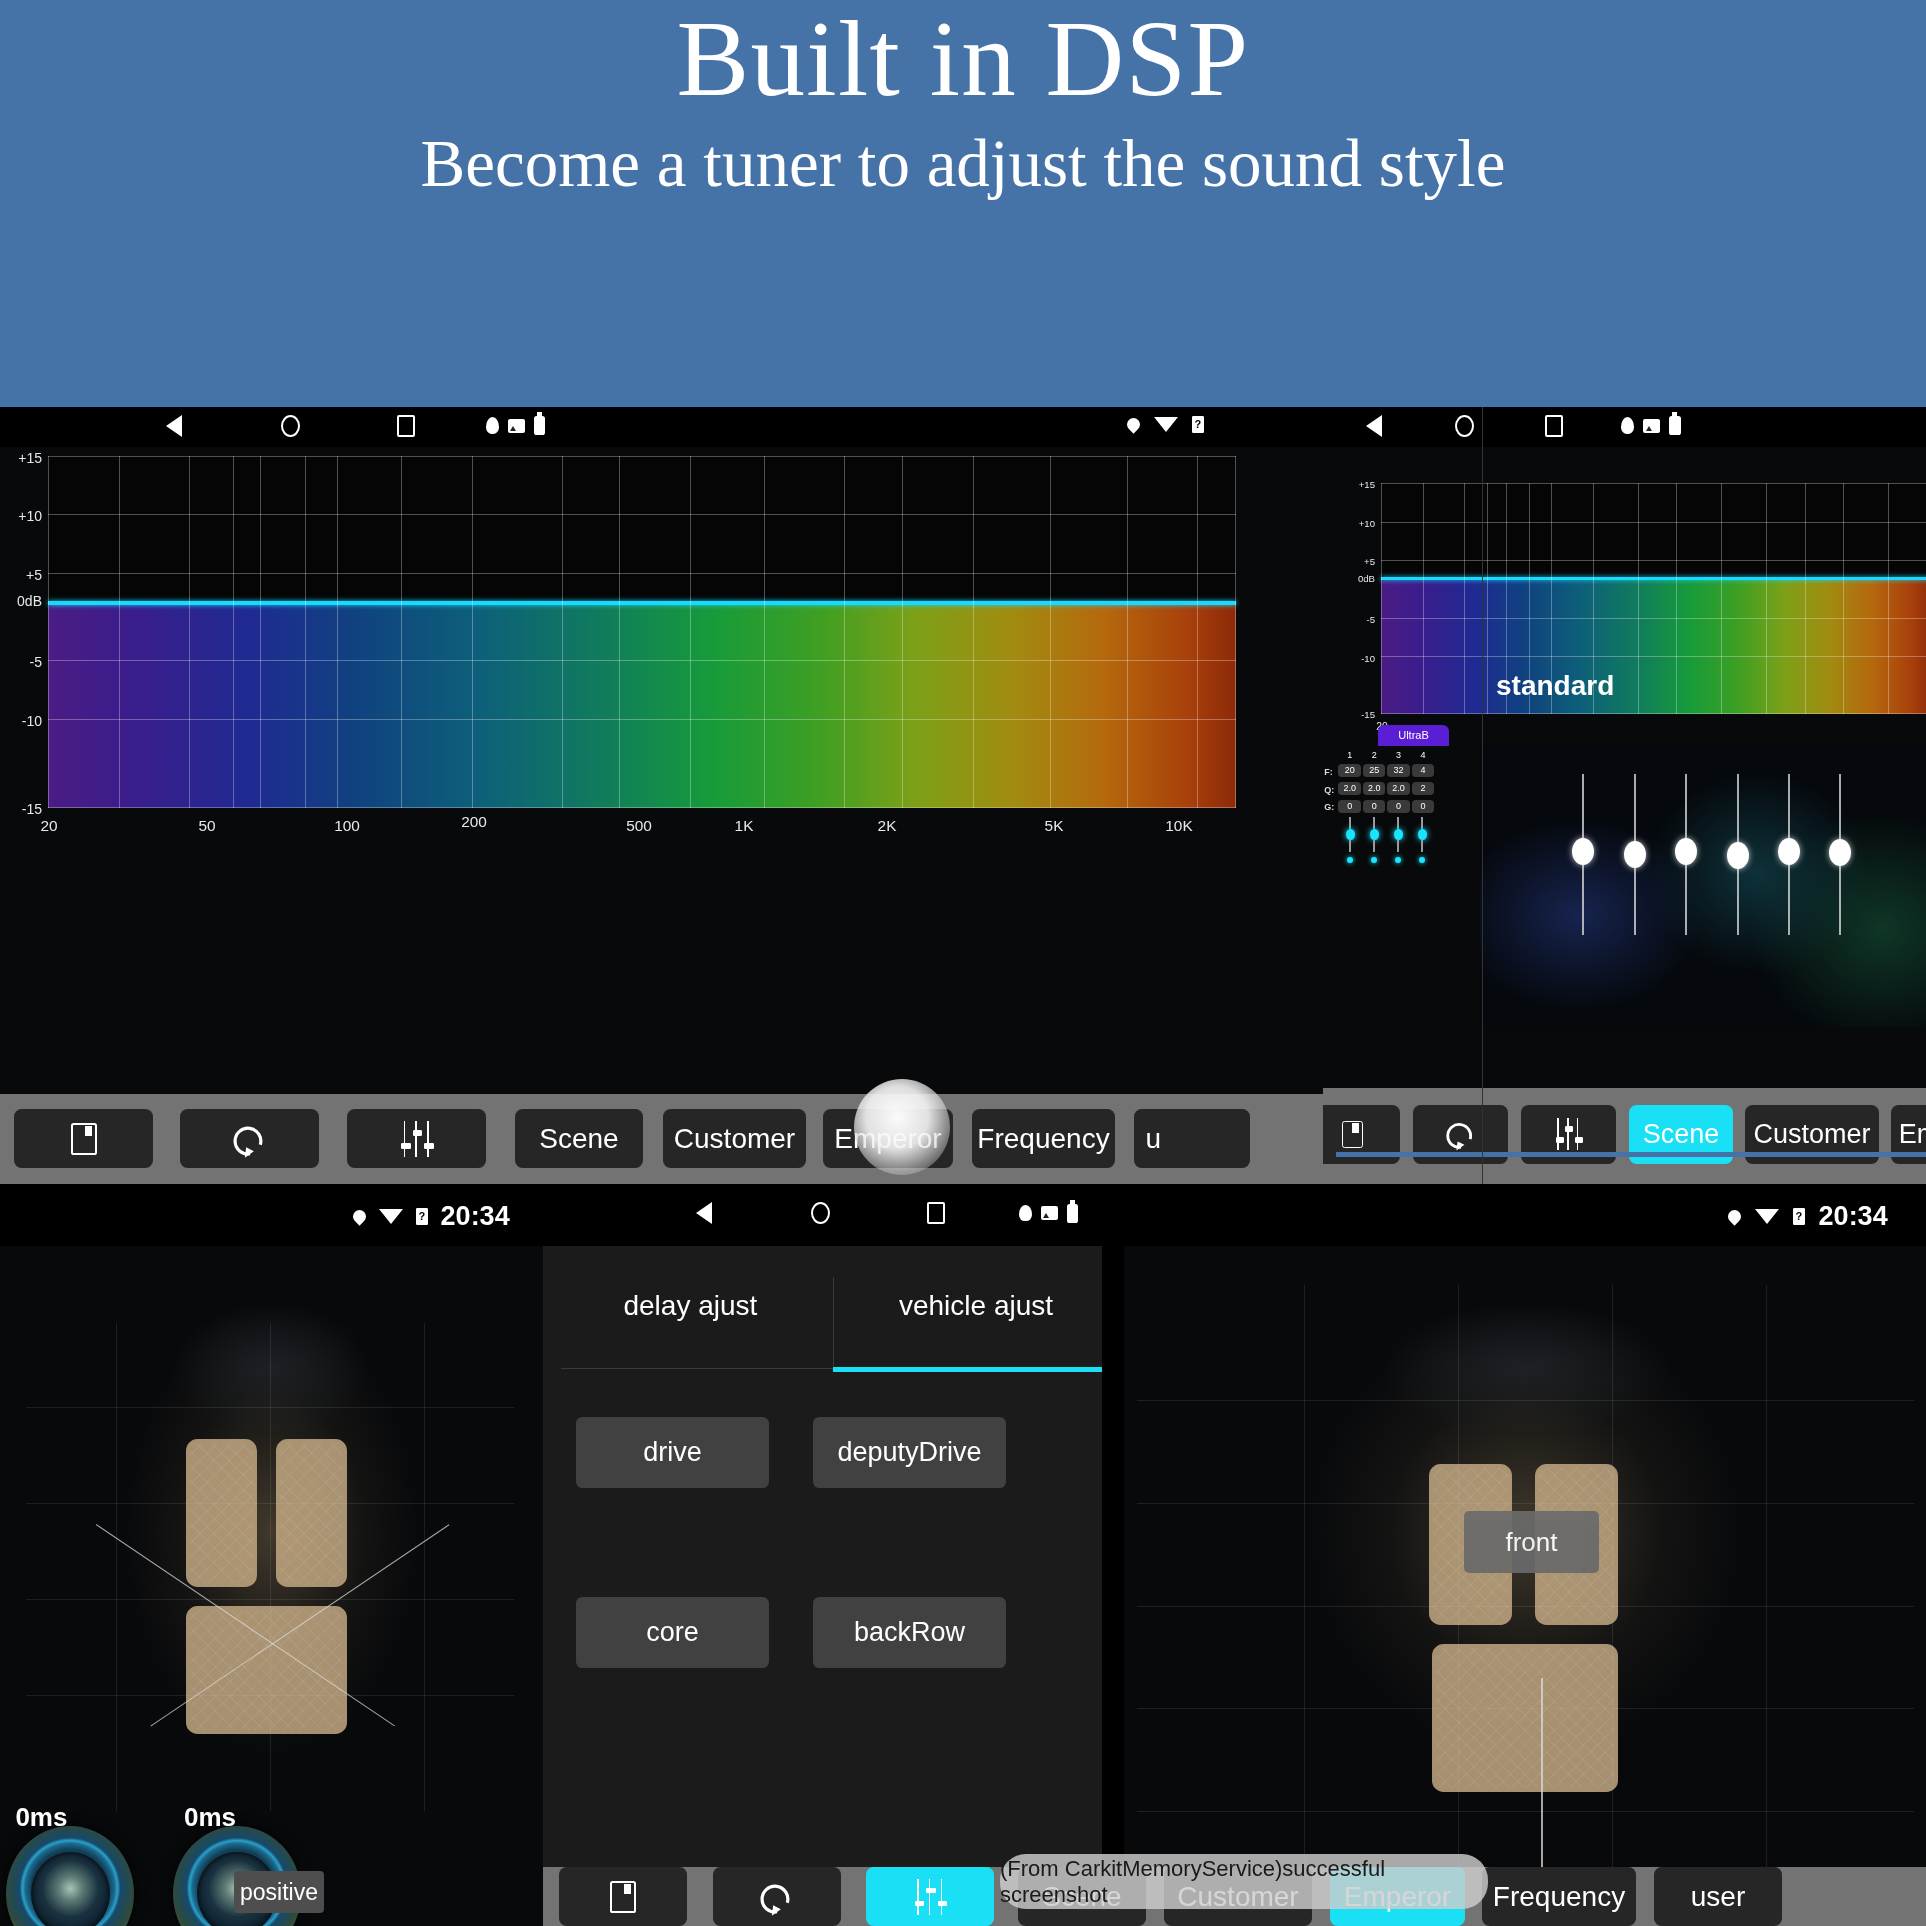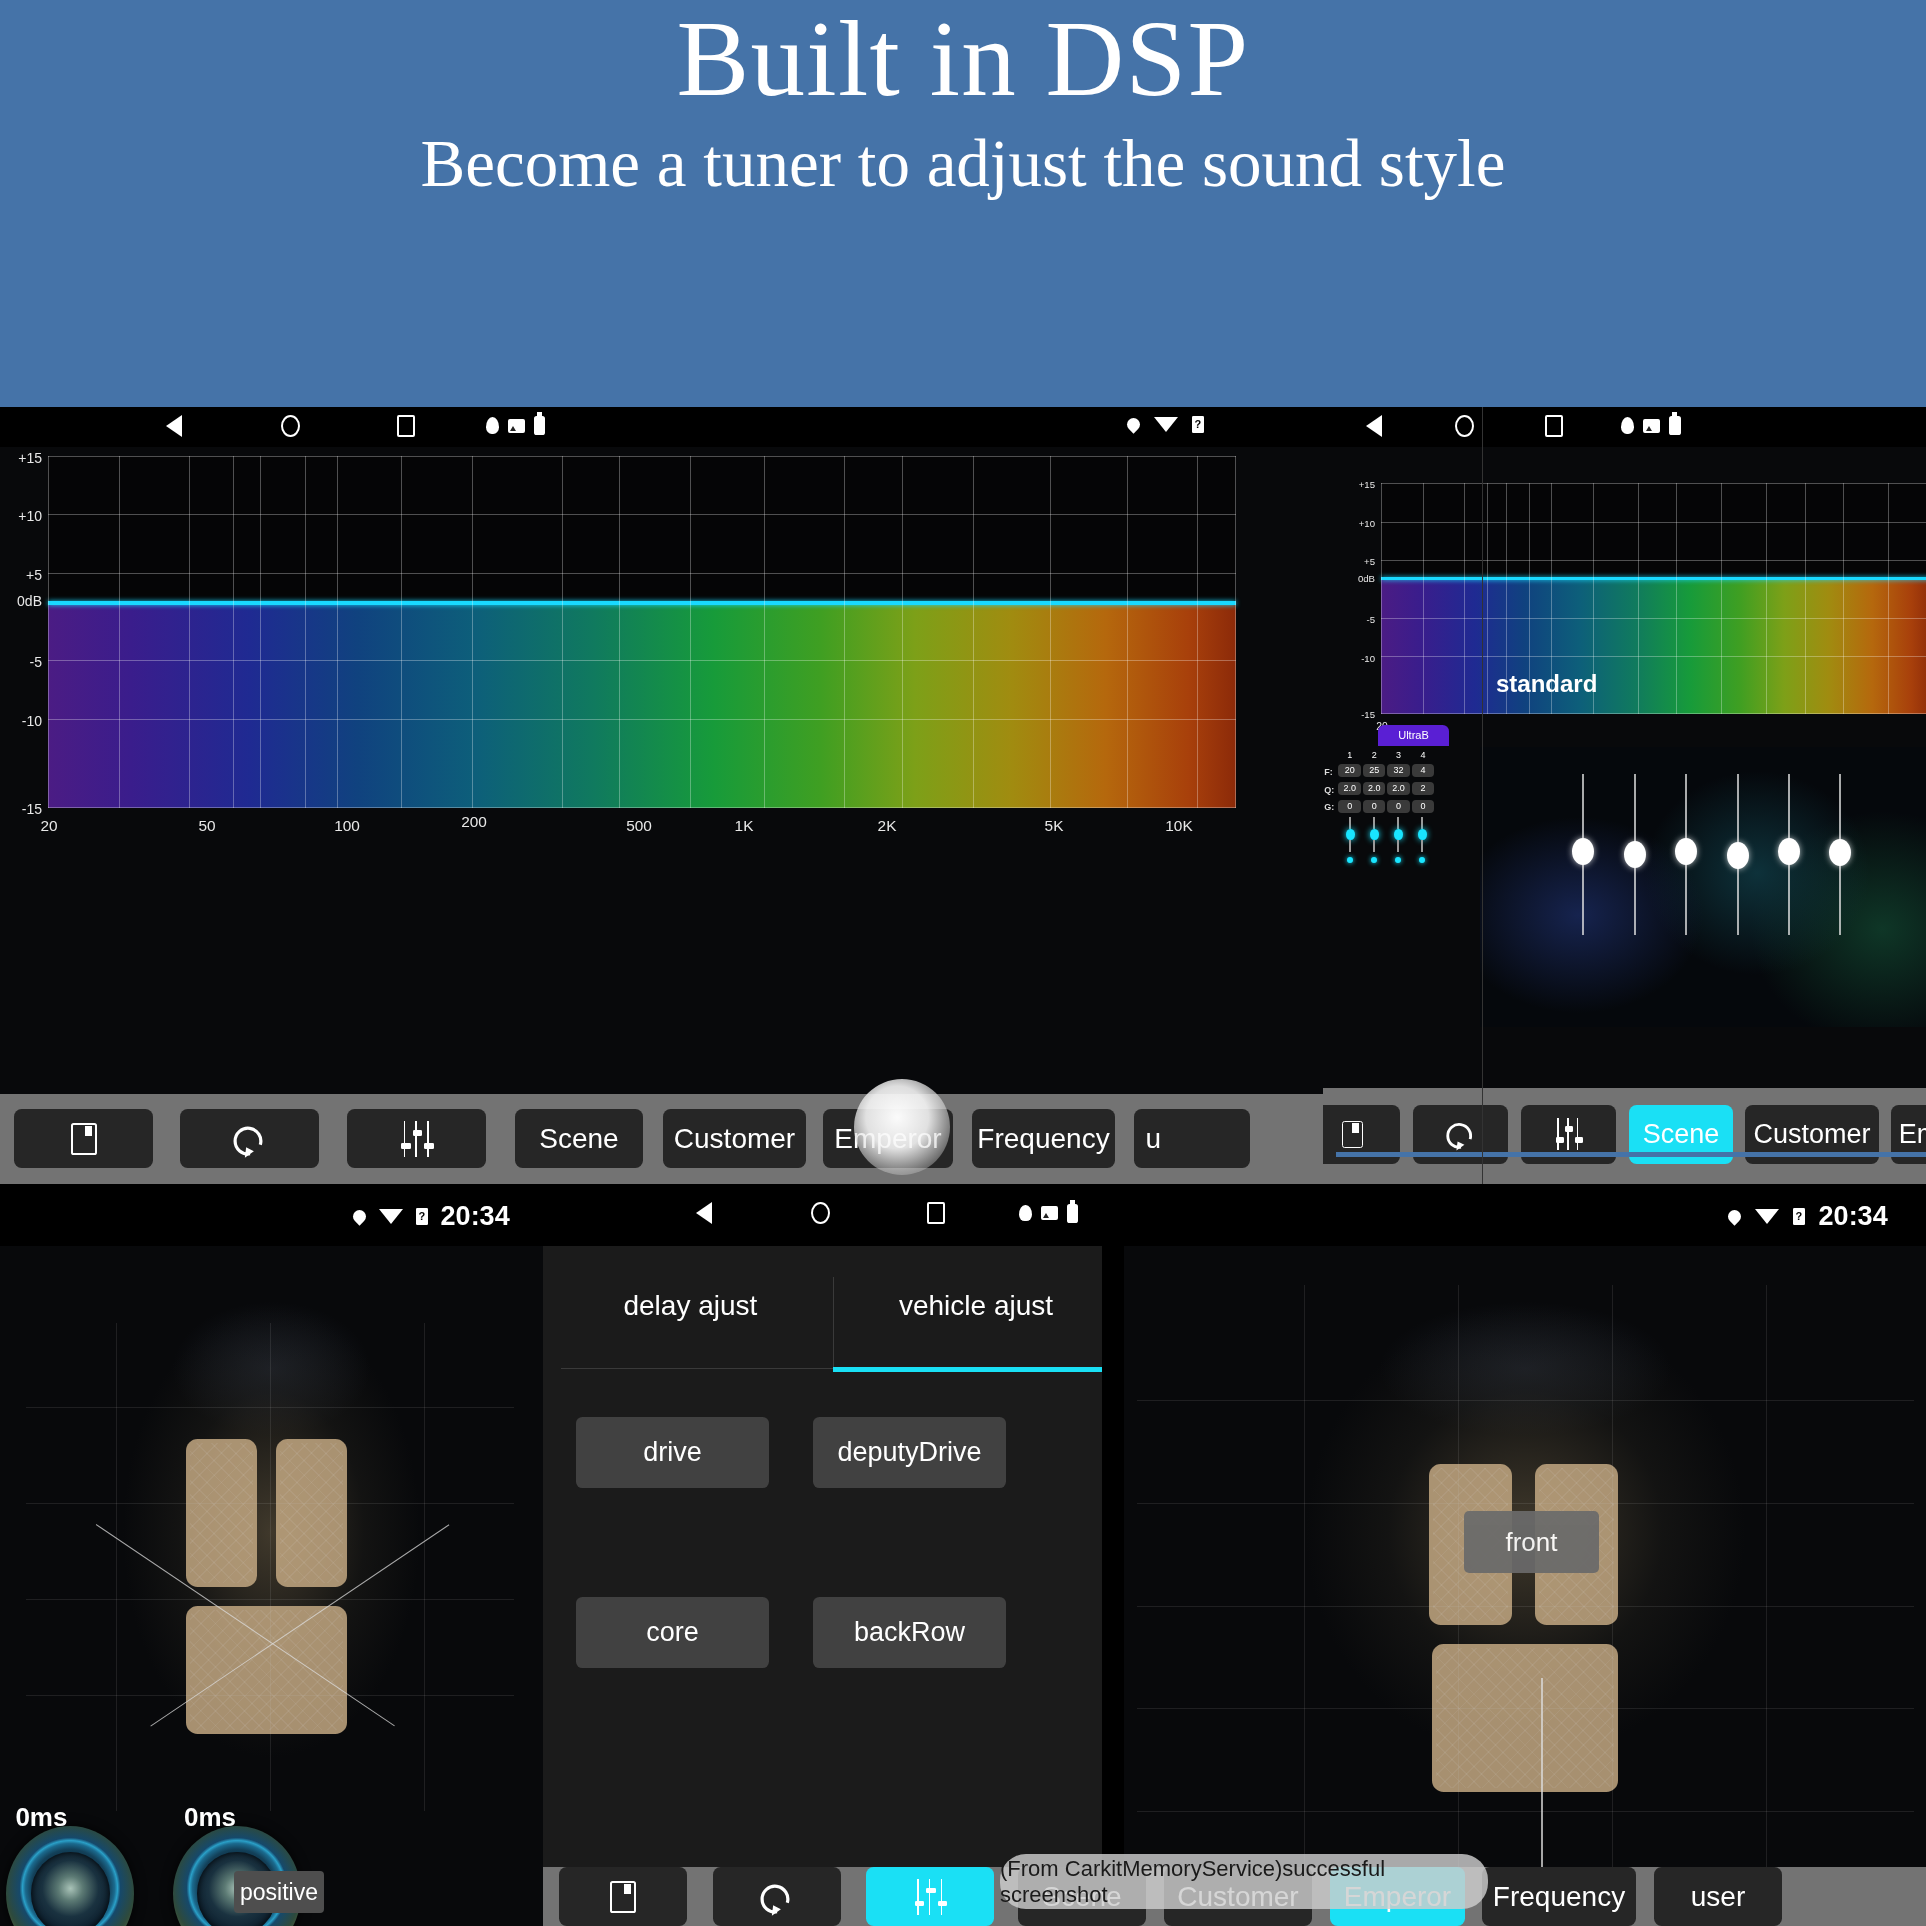--- a/index.html
+++ b/index.html
@@ -122,21 +122,21 @@
   .bigbtn { position:absolute; background:#414141; border-radius:6.4px; color:#fff; font-size:27px;
             display:flex; align-items:center; justify-content:center; }
 
   .touchcircle { position:absolute; border-radius:50%;
       background: radial-gradient(circle at 45% 40%, rgba(255,255,255,0.98) 0%, rgba(245,245,245,0.9) 40%,
                   rgba(200,200,200,0.55) 68%, rgba(160,160,160,0.25) 85%, rgba(160,160,160,0) 100%); }
 
   .toast { position:absolute; background:rgba(205,205,205,0.82); border-radius:26px;
            color:#1a1a1a; font-size:22px; display:flex; align-items:center; justify-content:center; }
 
-  .standardlbl { position:absolute; color:#fff; font-size:24px; font-weight:600; }
+  .standardlbl { position:absolute; color:#fff; font-size:28px; font-weight:600; }
   .glowbg { position:absolute;
      background: radial-gradient(ellipse 40% 50% at 22% 60%, rgba(25,40,90,0.85) 0%, rgba(6,10,22,0) 70%),
                  radial-gradient(ellipse 36% 52% at 62% 45%, rgba(16,60,70,0.8) 0%, rgba(6,14,18,0) 70%),
                  radial-gradient(ellipse 42% 60% at 90% 65%, rgba(18,70,48,0.75) 0%, rgba(6,16,12,0) 70%),
                  #05080c; }
   .vsl { position:absolute; }
   .vsl-track { position:absolute; width:2.6px; background:rgba(225,225,225,0.75); }
   .vsl-knob { position:absolute; width:22px;height:27px;border-radius:50%;background:#fff;box-shadow:0 0 6.4px rgba(255,255,255,0.7); }
 </style>
 </head>

